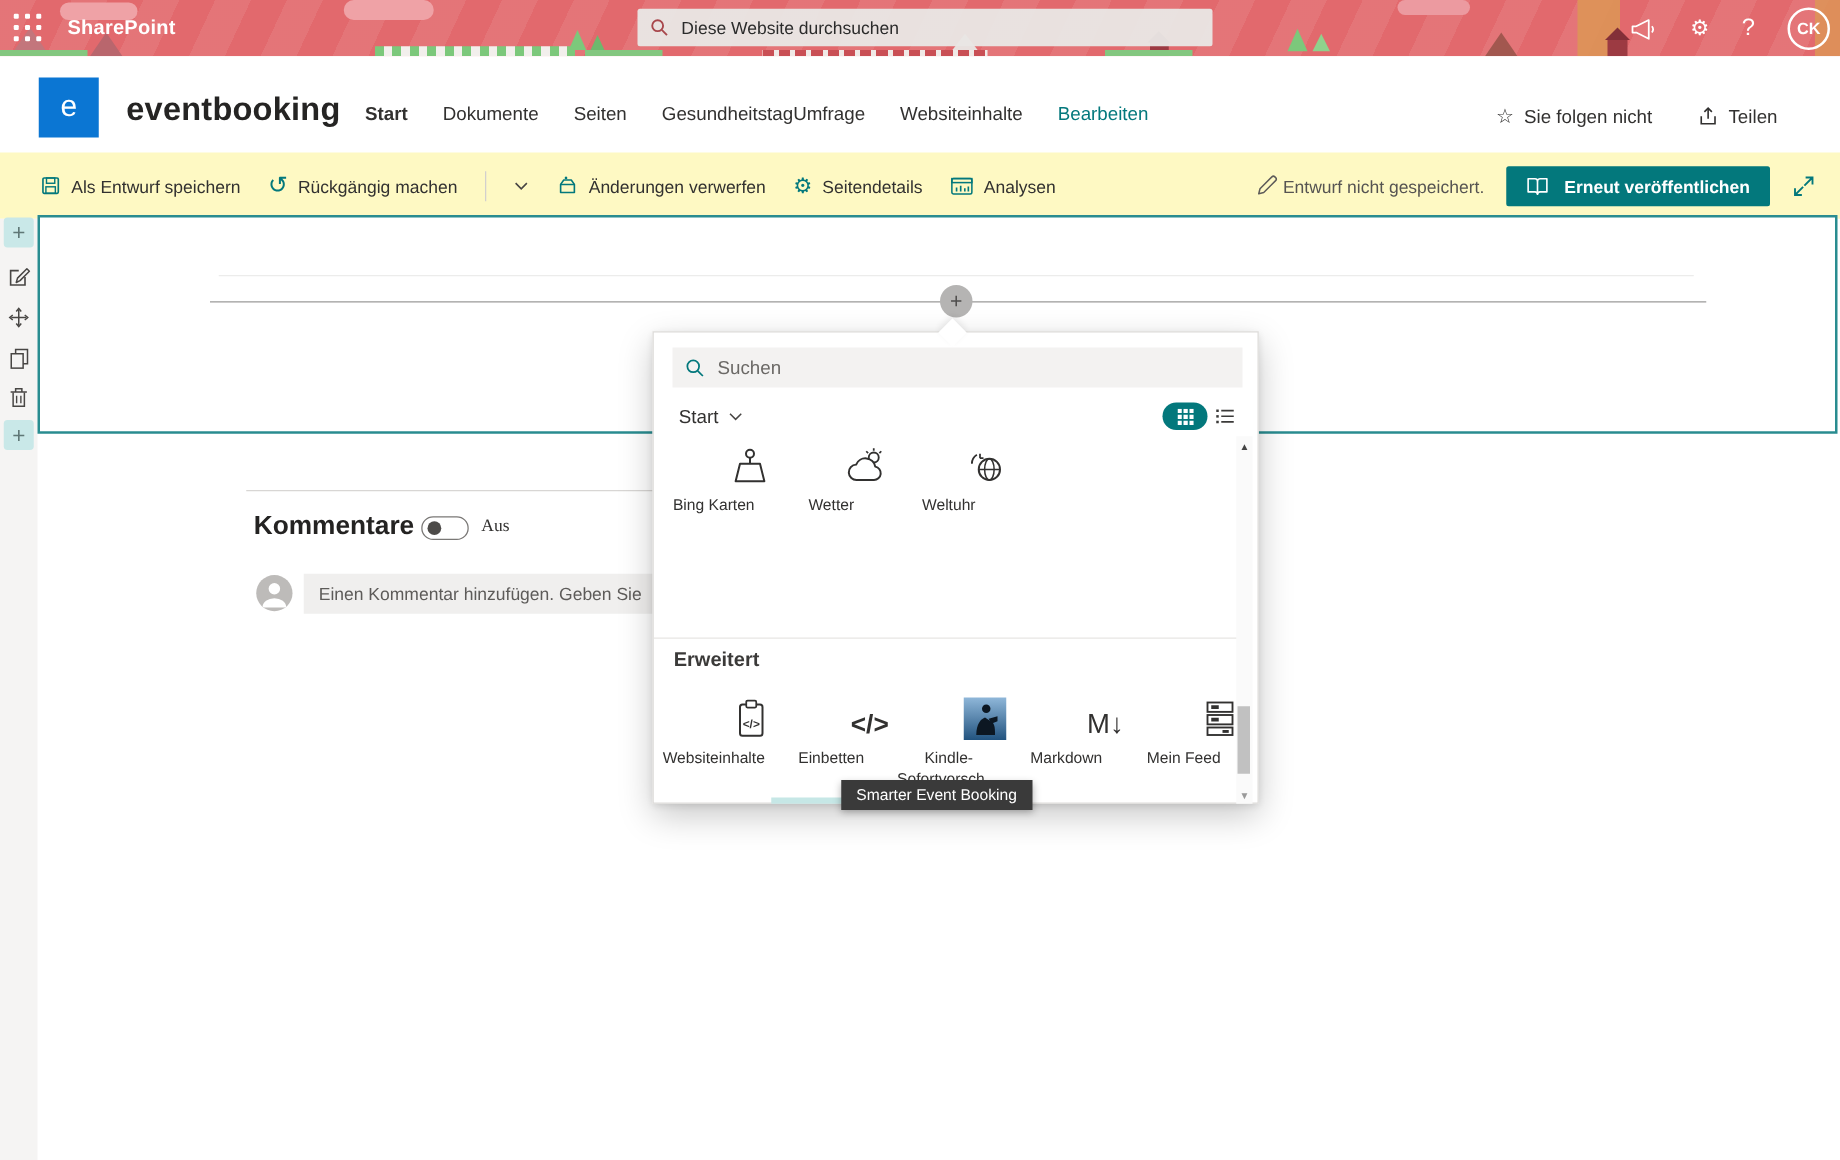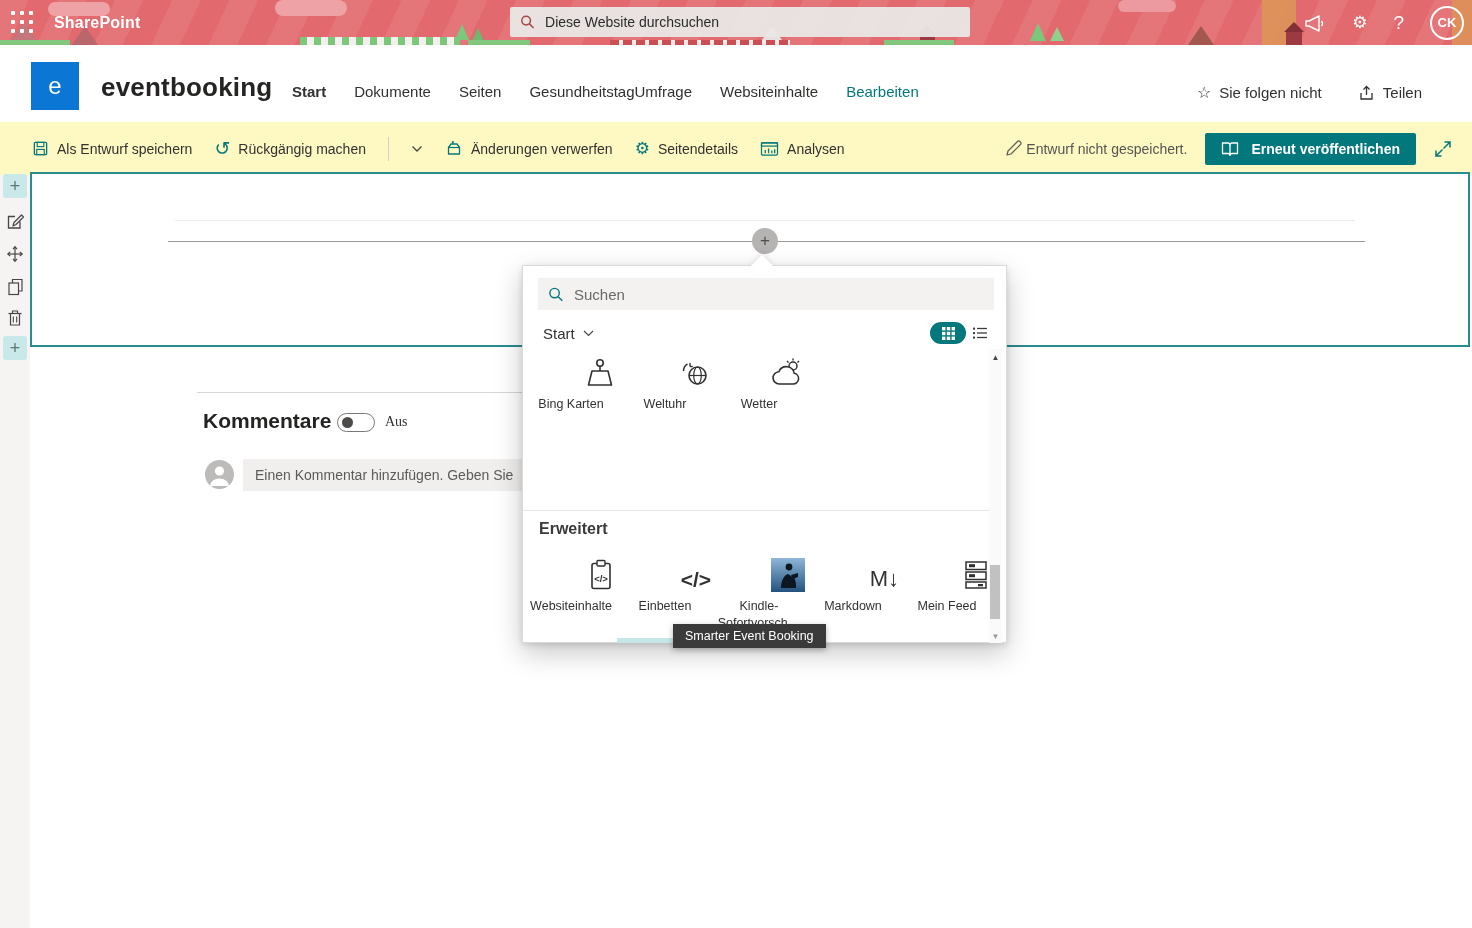--- a/index.html
+++ b/index.html
@@ -363,42 +363,42 @@
             <svg width="34" height="34" viewBox="0 0 34 34">
               <circle cx="17" cy="7" r="3.2" fill="none" stroke="#323130" stroke-width="1.6"></circle>
               <line x1="17" y1="10.2" x2="17" y2="15" stroke="#323130" stroke-width="1.6"></line>
               <path d="M9 15 h16 l3.5 14 H5.5 z" fill="none" stroke="#323130" stroke-width="1.6" stroke-linejoin="round"></path>
             </svg>
           </div>
           <div class="lbl">Bing Karten</div>
         </div>
         <div class="tile">
           <div class="ic">
+            <svg width="36" height="34" viewBox="0 0 36 34">
+              <circle cx="24" cy="10" r="4" fill="none" stroke="#323130" stroke-width="1.5"></circle>
+              <line x1="24" y1="2.5" x2="24" y2="4.5" stroke="#323130" stroke-width="1.4"></line>
+              <line x1="30" y1="5" x2="28.5" y2="6.5" stroke="#323130" stroke-width="1.4"></line>
+              <line x1="18" y1="5" x2="19.5" y2="6.5" stroke="#323130" stroke-width="1.4"></line>
+              <path d="M10.5 28 h13.5 a5.4 5.4 0 0 0 1.2-10.7 a8 8 0 0 0-15.3-1.6 a5.6 5.6 0 0 0 0.6 12.3 z" fill="#fff" stroke="#323130" stroke-width="1.6" stroke-linejoin="round"></path>
+            </svg>
+          </div>
+          <div class="lbl">Wetter</div>
+        </div>
+        <div class="tile">
+          <div class="ic">
             <svg width="34" height="34" viewBox="0 0 34 34">
               <path d="M6.5 15 a8.5 8.5 0 0 1 4-7.2" fill="none" stroke="#323130" stroke-width="1.5"></path>
               <line x1="13" y1="7" x2="13" y2="10.5" stroke="#323130" stroke-width="1.4"></line>
               <line x1="13" y1="10.5" x2="15.8" y2="10.5" stroke="#323130" stroke-width="1.4"></line>
               <circle cx="20.5" cy="19.5" r="8.5" fill="none" stroke="#323130" stroke-width="1.6"></circle>
               <ellipse cx="20.5" cy="19.5" rx="3.8" ry="8.5" fill="none" stroke="#323130" stroke-width="1.2"></ellipse>
               <line x1="12" y1="19.5" x2="29" y2="19.5" stroke="#323130" stroke-width="1.2"></line>
             </svg>
           </div>
           <div class="lbl">Weltuhr</div>
-        </div>
-        <div class="tile">
-          <div class="ic">
-            <svg width="36" height="34" viewBox="0 0 36 34">
-              <circle cx="24" cy="10" r="4" fill="none" stroke="#323130" stroke-width="1.5"></circle>
-              <line x1="24" y1="2.5" x2="24" y2="4.5" stroke="#323130" stroke-width="1.4"></line>
-              <line x1="30" y1="5" x2="28.5" y2="6.5" stroke="#323130" stroke-width="1.4"></line>
-              <line x1="18" y1="5" x2="19.5" y2="6.5" stroke="#323130" stroke-width="1.4"></line>
-              <path d="M10.5 28 h13.5 a5.4 5.4 0 0 0 1.2-10.7 a8 8 0 0 0-15.3-1.6 a5.6 5.6 0 0 0 0.6 12.3 z" fill="#fff" stroke="#323130" stroke-width="1.6" stroke-linejoin="round"></path>
-            </svg>
-          </div>
-          <div class="lbl">Wetter</div>
         </div>
       </div>
 
       <div class="fly-divider"></div>
       <div class="fly-section">Erweitert</div>
 
       <div class="tile-row" style="top:200px;">
         <div class="tile">
           <div class="ic">
             <svg width="32" height="34" viewBox="0 0 32 34">

